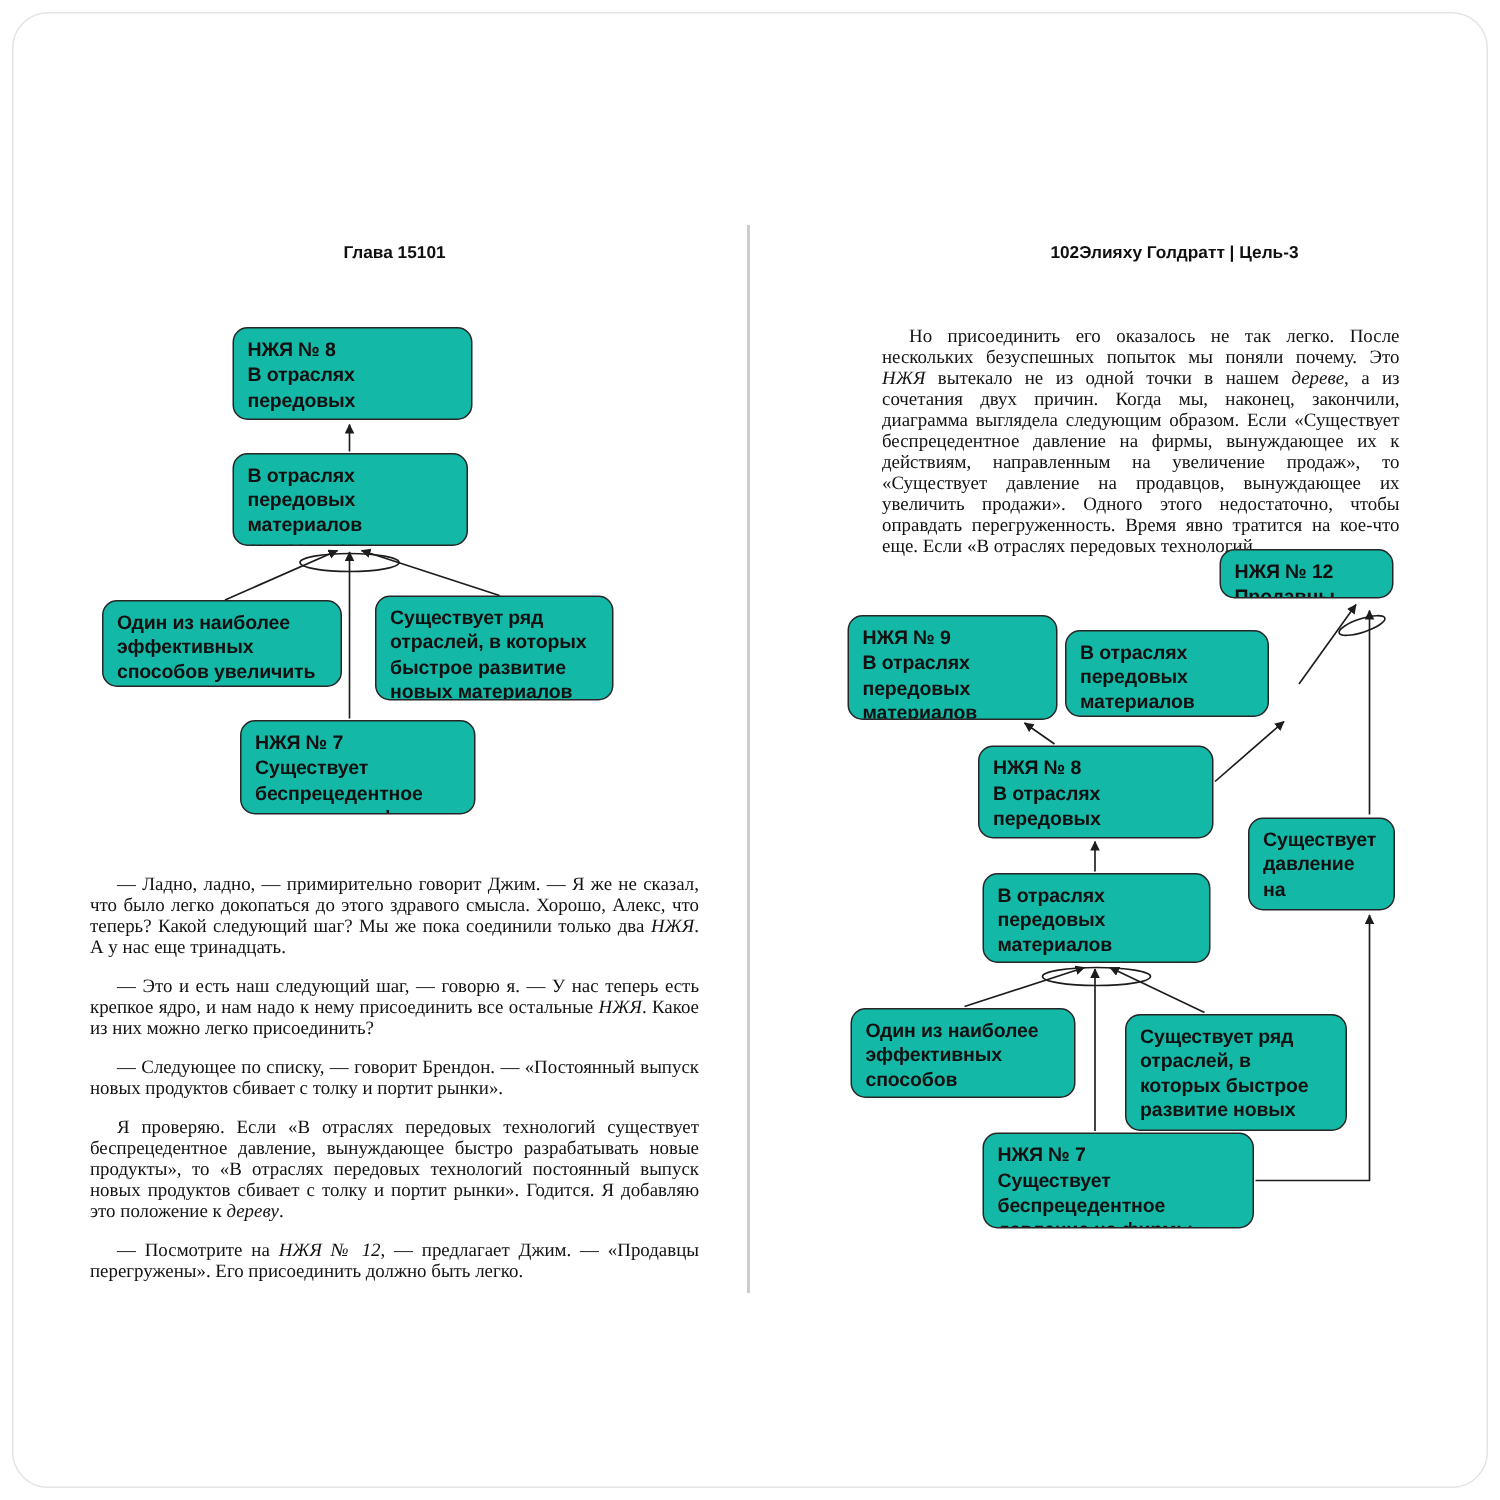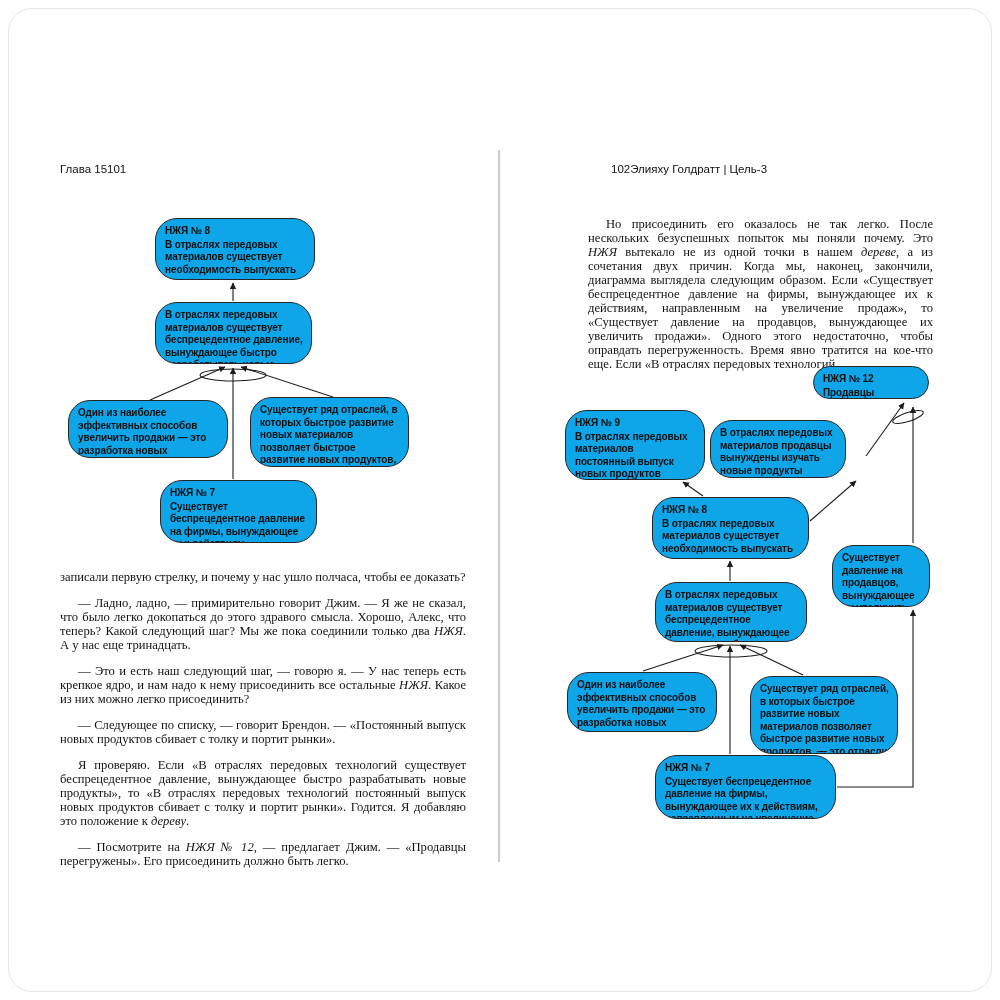--- a/index.html
+++ b/index.html
@@ -9,38 +9,38 @@
   }
   .photo-frame{
     position:absolute;left:8px;top:8px;right:8px;bottom:8px;
     border:1px solid #e4e4e4;border-radius:24px;pointer-events:none;
   }
   .gutter{
     position:absolute;left:498px;top:150px;width:2px;height:712px;
     background:#cccccc;
   }
   .runhead{
-    position:absolute;display:flex;justify-content:flex-start;
-    font-family:"Liberation Sans",sans-serif;font-weight:normal;
+    position:absolute;display:flex;justify-content:center;
+    font-family:"Liberation Sans",sans-serif;font-weight:bold;
     font-size:11.5px;color:#101010;letter-spacing:0;
   }
   #rh-left{left:60px;top:163px;width:406px;}
   #rh-right{left:611px;top:163px;width:344px;}
   .bodytext{
     position:absolute;font-size:12.6px;line-height:14px;
     text-align:justify;color:#121212;
   }
   #body-left{left:60px;top:570px;width:406px;}
   #body-right{left:588px;top:205px;width:345px;}
   .para{margin:0;}
   .para.indent{text-indent:18px;margin-top:12px;}
   .dbox{
-    position:absolute;box-sizing:border-box;background:#0ea5e9;
-    border:1.3px solid #262626;border-radius:22px;padding:6px 8px 4px 9px;
-    font-family:"Liberation Sans",sans-serif;font-size:10px;line-height:1.26;
+    position:absolute;box-sizing:border-box;background:#14b8a6;
+    border:1.3px solid #262626;border-radius:10px;padding:6px 8px 4px 9px;
+    font-family:"Liberation Sans",sans-serif;font-size:13px;line-height:1.26;
     font-weight:600;color:#101010;letter-spacing:-0.1px;overflow:hidden;z-index:2;
   }
   .dtitle{font-weight:700;margin-bottom:1px;}
   #svg-overlay{position:absolute;left:0;top:0;z-index:3;pointer-events:none;}
   #svg-overlay line,#svg-overlay polyline,#svg-overlay ellipse{
     stroke:#1c1c1c;stroke-width:1.1;fill:none;
   }
 </style>
 </head>
 <body>
@@ -131,21 +131,20 @@
     <line x1="703" y1="496" x2="683" y2="482" marker-end="url(#ah)"></line>
     <line x1="810" y1="521" x2="856" y2="481" marker-end="url(#ah)"></line>
     <ellipse cx="908" cy="417" rx="16" ry="4.5" transform="rotate(-18 908 417)"></ellipse>
     <line x1="866" y1="456" x2="904" y2="403" marker-end="url(#ah)"></line>
     <polyline points="837,787 913,787 913,610" marker-end="url(#ah)"></polyline>
     <line x1="913" y1="543" x2="913" y2="407" marker-end="url(#ah)"></line>
   </g>
 </svg>
 
 <div class="bodytext" id="body-left">
-    <p class="para"><span>записали первую стрелку, и почему у нас ушло полчаса, чтобы ее доказать?</span></p>
     <p class="para indent"><span>— Ладно, ладно, — примирительно говорит Джим. — Я же не сказал, что было легко докопаться до этого здравого смысла. Хорошо, Алекс, что теперь? Какой следующий шаг? Мы же пока соединили только два </span><i>НЖЯ</i><span>. А у нас еще тринадцать.</span></p>
     <p class="para indent"><span>— Это и есть наш следующий шаг, — говорю я. — У нас теперь есть крепкое ядро, и нам надо к нему присоединить все остальные </span><i>НЖЯ</i><span>. Какое из них можно легко присоединить?</span></p>
     <p class="para indent"><span>— Следующее по списку, — говорит Брендон. — «Постоянный выпуск новых продуктов сбивает с толку и портит рынки».</span></p>
     <p class="para indent"><span>Я проверяю. Если «В отраслях передовых технологий существует беспрецедентное давление, вынуждающее быстро разрабатывать новые продукты», то «В отраслях передовых технологий постоянный выпуск новых продуктов сбивает с толку и портит рынки». Годится. Я добавляю это положение к </span><i>дереву</i><span>.</span></p>
     <p class="para indent"><span>— Посмотрите на </span><i>НЖЯ № 12</i><span>, — предлагает Джим. — «Продавцы перегружены». Его присоединить должно быть легко.</span></p>
   </div>
 <div class="bodytext" id="body-right">
     <p class="para indent"><span>Но присоединить его оказалось не так легко. После нескольких безуспешных попыток мы поняли почему. Это </span><i>НЖЯ</i><span> вытекало не из одной точки в нашем </span><i>дереве</i><span>, а из сочетания двух причин. Когда мы, наконец, закончили, диаграмма выглядела следующим образом. Если «Существует беспрецедентное давление на фирмы, вынуждающее их к действиям, направленным на увеличение продаж», то «Существует давление на продавцов, вынуждающее их увеличить продажи». Одного этого недостаточно, чтобы оправдать перегруженность. Время явно тратится на кое-что еще. Если «В отраслях передовых технологий</span></p>
   </div>
 

